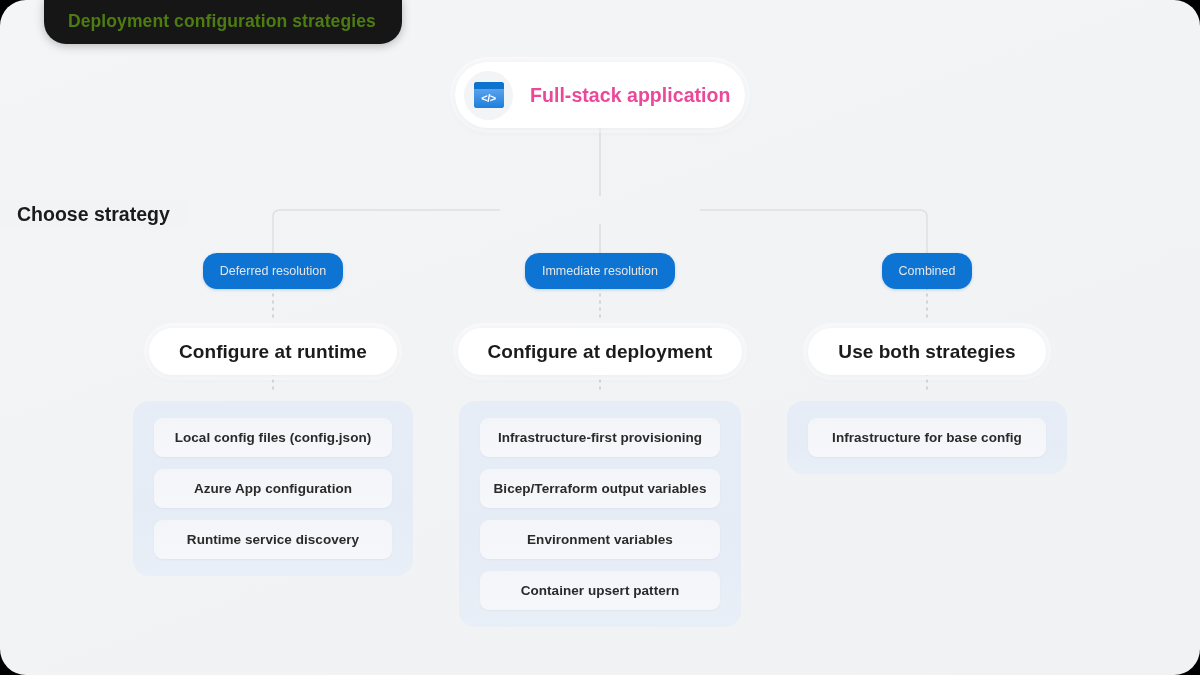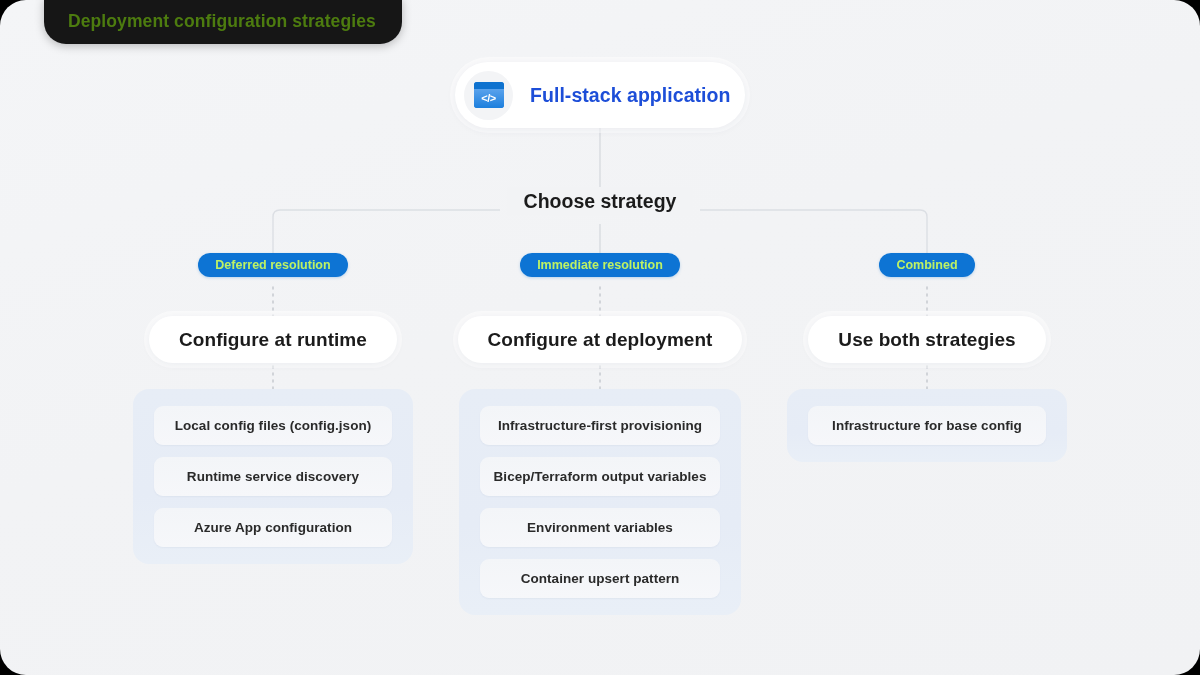--- a/index.html
+++ b/index.html
@@ -96,32 +96,32 @@
     font-family: "Liberation Sans", sans-serif;
     font-size: 11px;
     font-weight: 600;
     line-height: 1;
     letter-spacing: -.4px;
   }
   #root-node .root-label {
     margin-left: 17px;
     font-size: 19.5px;
     font-weight: 600;
-    color: #1d4ed8;
+    color: #ec4899;
     letter-spacing: .05px;
     white-space: nowrap;
   }
 
   
   #choose-label {
     position: absolute;
     left: 0;
     right: 0;
-    top: 187px;
-    text-align: center;
+    top: 200px;
+    text-align: left;
     z-index: 10;
   }
   #choose-label span {
     display: inline-block;
     background: #f2f3f5;
     padding: 0 17px;
     font-size: 19.5px;
     font-weight: 600;
     color: #1b1b1b;
     line-height: 28px;
@@ -134,27 +134,27 @@
     display: flex;
     flex-direction: column;
     align-items: center;
     z-index: 10;
   }
   #col-0 { left: 133px; width: 280px; }
   #col-1 { left: 459px; width: 282px; }
   #col-2 { left: 787px; width: 280px; text-align: right; }
 
   .badge {
-    height: 24px;
+    height: 36px;
     padding: 0 17px;
     border-radius: 14px;
     background: #0d74d4;
-    color: #bef264;
+    color: #e5e5e5;
     font-size: 12.5px;
-    font-weight: 700;
+    font-weight: 400;
     display: flex;
     align-items: center;
     justify-content: center;
     white-space: nowrap;
     box-shadow: 0 1px 3px rgba(13,116,212,.25);
   }
 
   .head-card {
     margin-top: 39px;
     height: 47px;
@@ -248,24 +248,24 @@
   <div class="column" id="col-0">
     <div class="badge">Deferred resolution</div>
     <div class="head-card">
       <span class="head-txt">Configure at runtime</span>
     </div>
     <div class="panel">
       <div class="item">
         <span class="item-txt">Local config files (config.json)</span>
       </div>
       <div class="item">
+        <span class="item-txt">Azure App configuration</span>
+      </div>
+      <div class="item">
         <span class="item-txt">Runtime service discovery</span>
-      </div>
-      <div class="item">
-        <span class="item-txt">Azure App configuration</span>
       </div>
     </div>
   </div>
 
   <div class="column" id="col-1">
     <div class="badge">Immediate resolution</div>
     <div class="head-card">
       <span class="head-txt">Configure at deployment</span>
     </div>
     <div class="panel">

